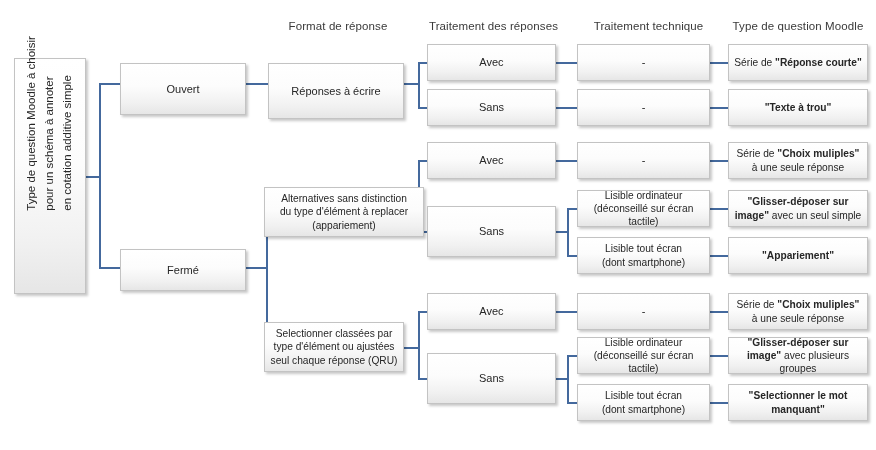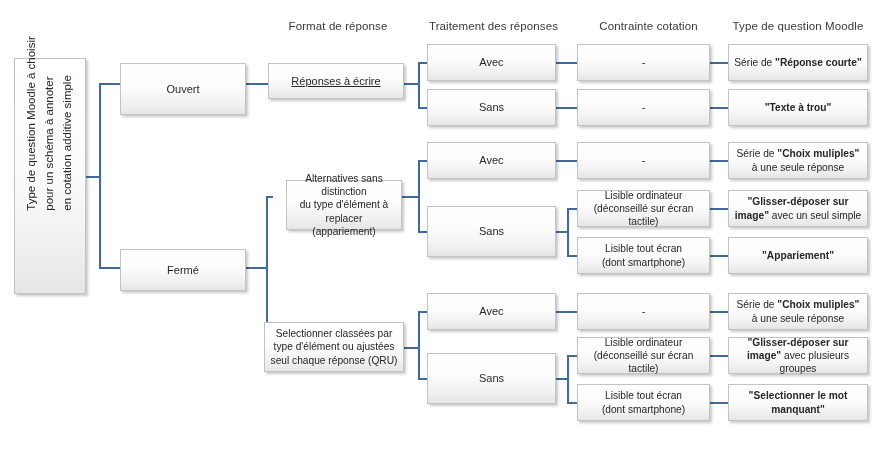--- a/index.html
+++ b/index.html
@@ -68,21 +68,21 @@
   .conn.h { height: 1.6px; }
   .conn.v { width: 1.6px; }
 </style>
 </head>
 <body>
 
 <div id="canvas">
 
   <div class="col-header" style="left:253px; top:20px; width:170px;">Format de réponse</div>
   <div class="col-header" style="left:411px; top:20px; width:165px;">Traitement des réponses</div>
-  <div class="col-header" style="left:566px; top:20px; width:165px;">Contrainte cotation</div>
+  <div class="col-header" style="left:566px; top:20px; width:165px;">Traitement technique</div>
   <div class="col-header" style="left:718px; top:20px; width:160px;">Type de question Moodle</div>
 
   <div class="conn h" style="left:86px; top:176px; width:14px;"></div>
 
   <div class="conn v" style="left:99px; top:83px; height:185px;"></div>
   <div class="conn h" style="left:99px; top:83px; width:22px;"></div>
   <div class="conn h" style="left:99px; top:267px; width:22px;"></div>
 
   <div class="conn h" style="left:245px; top:83px; width:24px;"></div>
 
@@ -141,24 +141,24 @@
     </span>
   </div>
 
   <div class="box" style="left:120px; top:63px; width:126px; height:52px;">
     <span class="txt">Ouvert</span>
   </div>
   <div class="box" style="left:120px; top:249px; width:126px; height:42px;">
     <span class="txt">Fermé</span>
   </div>
 
-  <div class="box" style="left:268px; top:63px; width:136px; height:36px;text-decoration:underline;">
+  <div class="box" style="left:268px; top:63px; width:136px; height:56px;">
     <span class="txt">Réponses à écrire</span>
   </div>
-  <div class="box small" style="left:264px; top:180px; width:116px; height:50px;margin-left:22px;">
+  <div class="box small" style="left:264px; top:187px; width:160px; height:50px;">
     <span class="txt">
       <span>Alternatives sans distinction</span><br>
       <span>du type d'élément à replacer</span><br>
       <span>(appariement)</span>
     </span>
   </div>
   <div class="box small" style="left:264px; top:322px; width:140px; height:50px;">
     <span class="txt">
       <span>Selectionner  classées par</span><br>
       <span>type d'élément ou ajustées</span><br>

